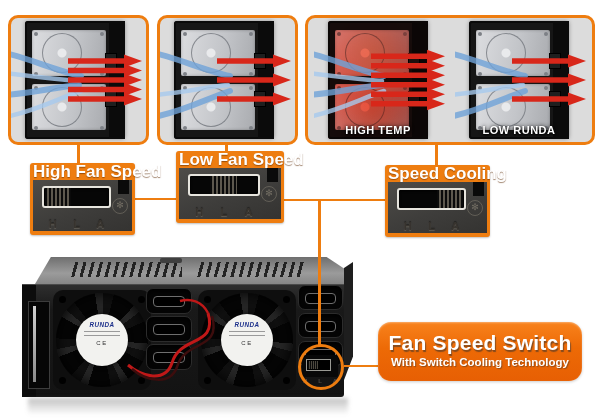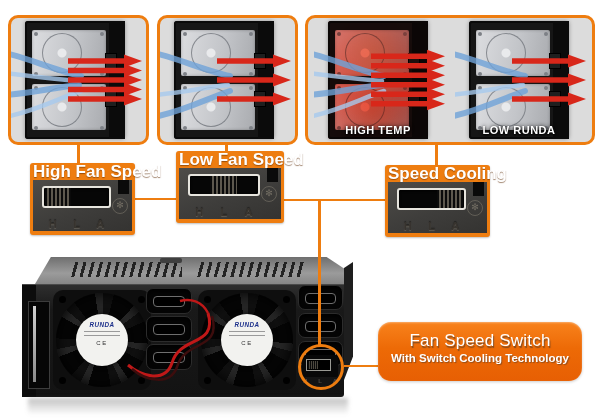--- a/index.html
+++ b/index.html
@@ -102,21 +102,21 @@
   .dsw-marks{position:absolute;left:281px;top:93px;width:34px;display:flex;justify-content:space-between;
         font-size:6px;font-weight:bold;color:#4f4a43;}
   .reflection{position:absolute;left:28px;top:398px;width:320px;height:20px;filter:blur(2px);
         background:linear-gradient(rgba(75,75,75,.35),rgba(255,255,255,0) 85%);}
 
   
   .callout{position:absolute;left:378px;top:322px;width:204px;height:59px;border-radius:13px;
         background:linear-gradient(180deg,#F8821C,#ED6A06 45%,#E75F03);box-sizing:border-box;
         box-shadow:inset 0 1px 2px rgba(255,255,255,.35),0 1px 3px rgba(0,0,0,.2);
         text-align:center;padding-top:9px;z-index:9;}
-  .callout-title{font-size:17px;font-weight:normal;color:#fff;letter-spacing:.2px;
+  .callout-title{font-size:21px;font-weight:bold;color:#fff;letter-spacing:.2px;
         text-shadow:1px 1.5px 1px rgba(85,60,40,.7);}
   .callout-sub{font-size:11.5px;font-weight:bold;color:#fff;margin-top:1px;
         text-shadow:1px 1px 1px rgba(85,60,40,.6);}
 </style>
 </head>
 <body>
 
 <div class="stage">
 
   <div class="panel" style="left:8px;width:141px;">

